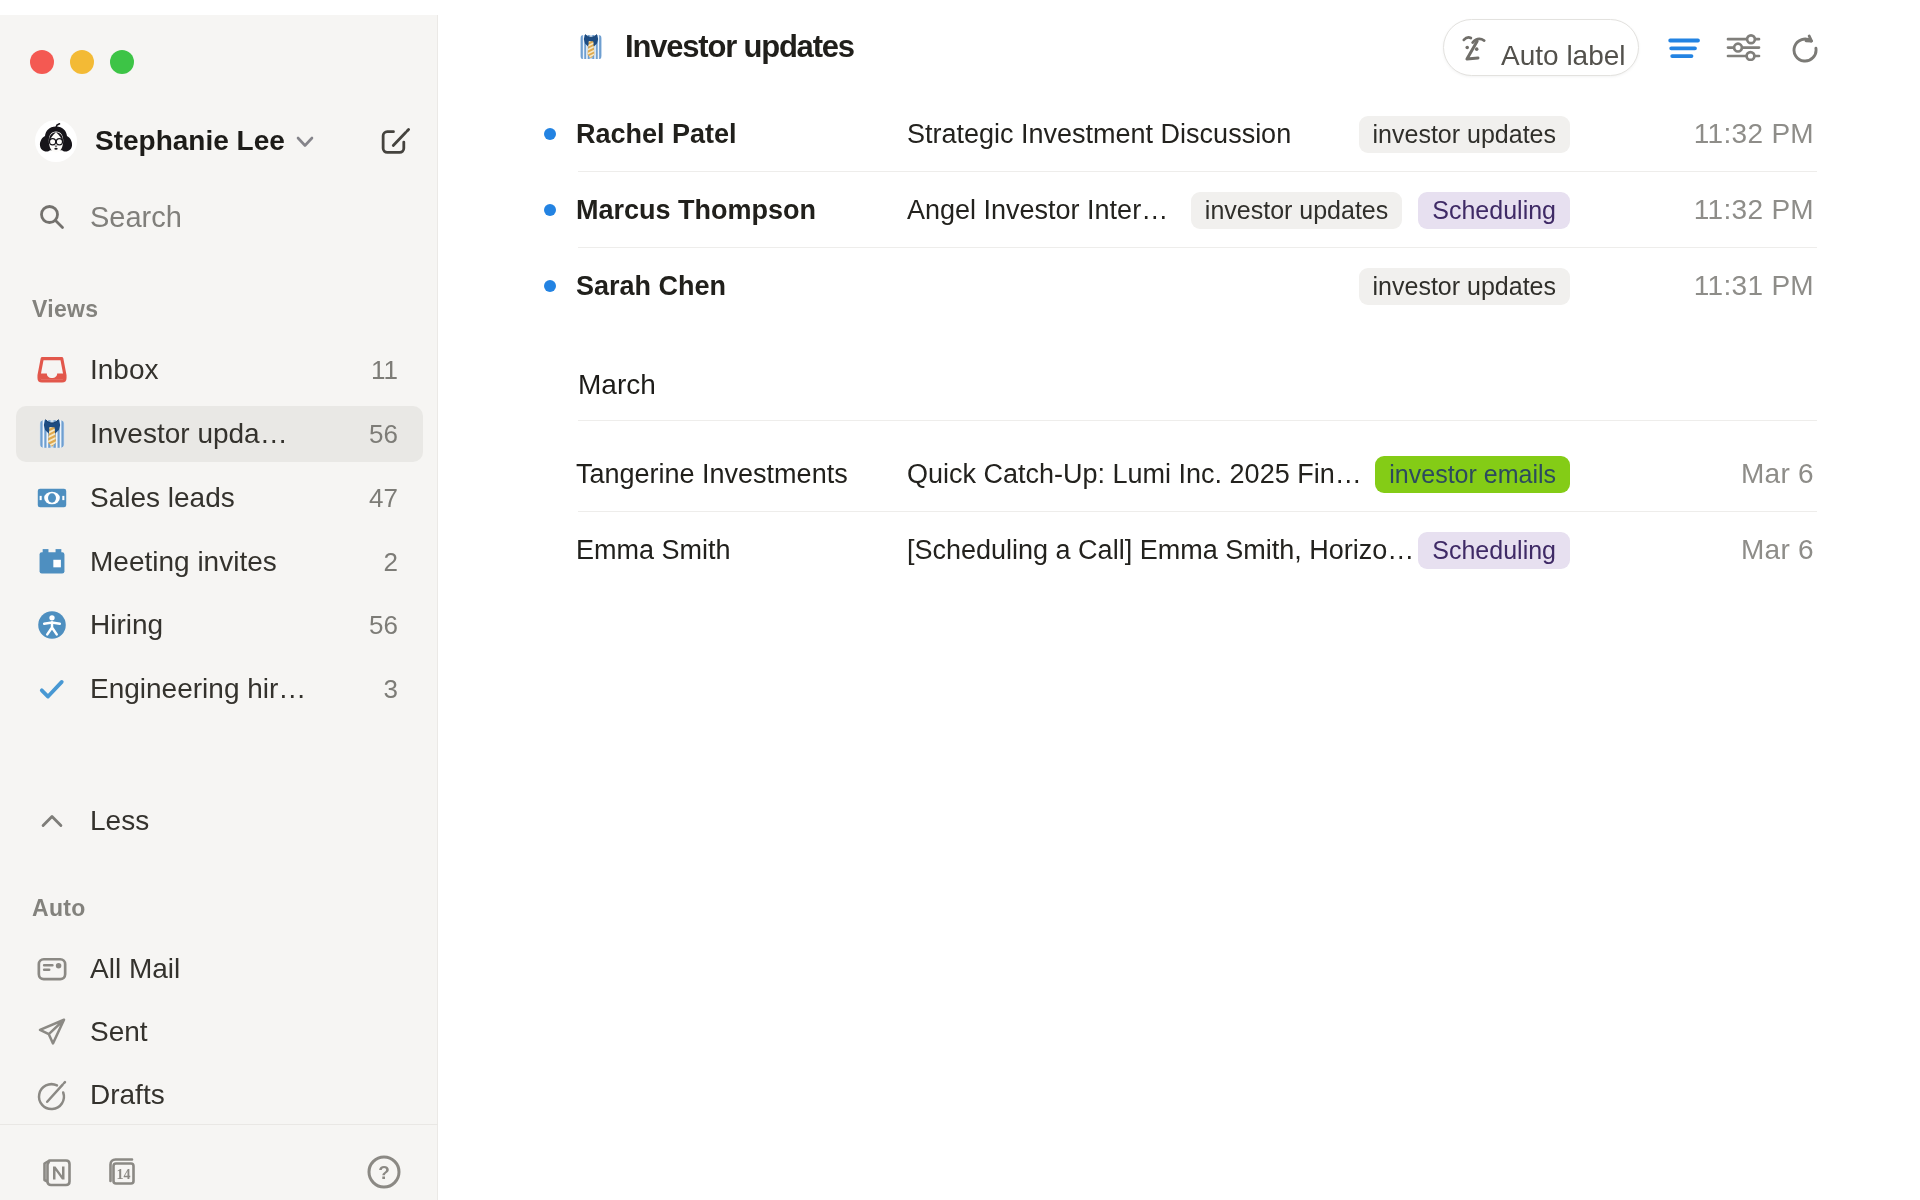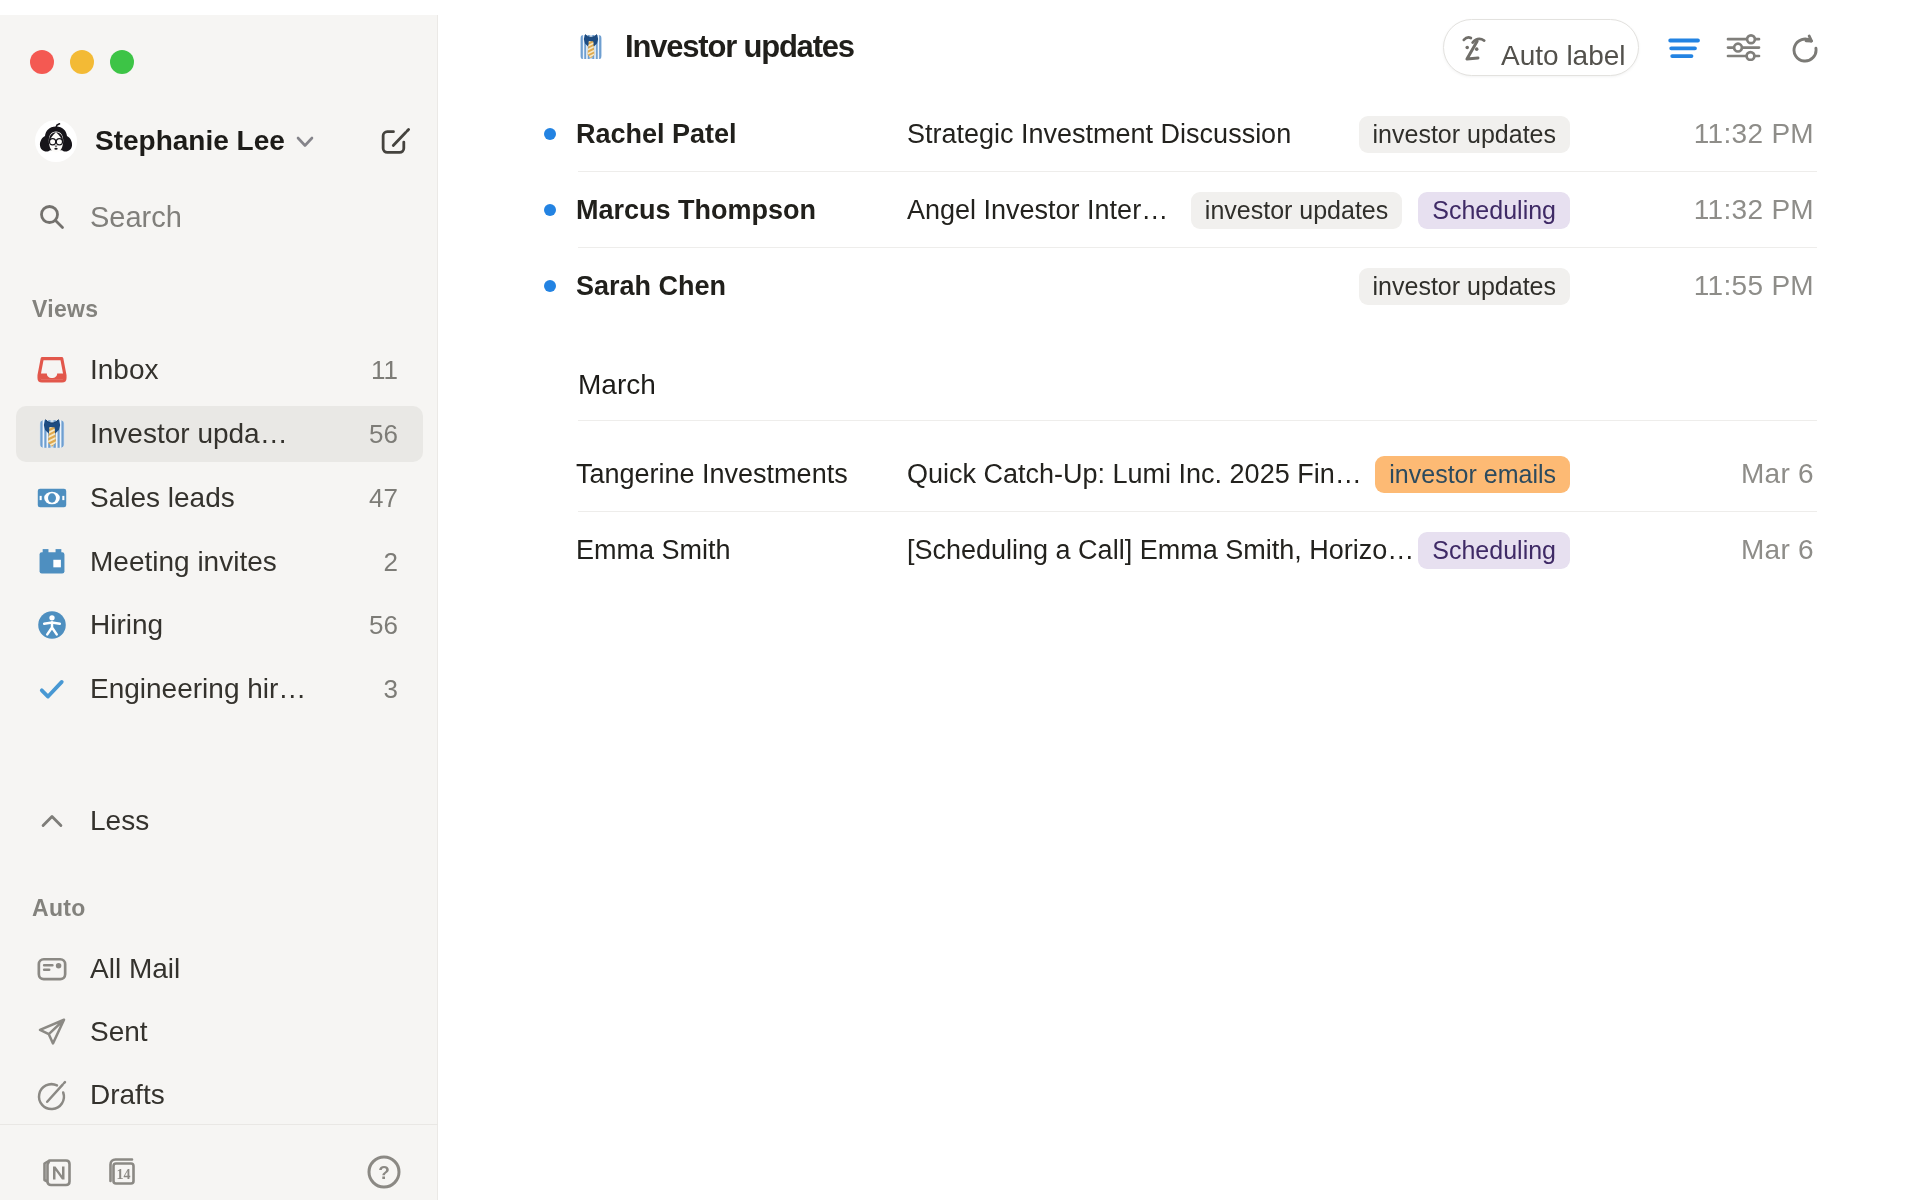--- a/index.html
+++ b/index.html
@@ -24,21 +24,21 @@
   font-size:27px; font-weight:bold; color:#21201c; }
 .sender.rd { font-weight:normal; }
 .subject { position:absolute; left:468px; top:0; height:76px; line-height:76px;
   font-size:27px; color:#23221e; }
 .tags { position:absolute; right:350px; top:0; height:76px; display:flex;
   align-items:center; gap:16px; }
 .pill { height:37px; line-height:37px; border-radius:9px; padding:0 14px;
   font-size:25px; white-space:nowrap; }
 .pill.g { background:#f1f0ee; color:#302f2b; }
 .pill.p { background:#e7e0f0; color:#3f2a66; }
-.pill.b { background:#fdba74; color:#2c4a5e; }
+.pill.b { background:#84cc16; color:#2c4a5e; }
 .time { position:absolute; right:106px; top:0; height:76px; line-height:76px;
   font-size:28px; letter-spacing:0.3px; color:#8e8d89; }
 .sep { position:absolute; left:578px; width:1239px; height:1px; background:#eeedeb; }
 svg { display:block; }
 </style>
 </head>
 <body>
 
 <div id="sidebar">
 
@@ -283,21 +283,21 @@
     </div>
   <div class="time">11:32 PM</div>
 </div>
 <div class="sep" style="top:247px;"></div>
 <div class="mrow" style="top:248px;">
   <div class="dot"></div>
   <div class="sender">Sarah Chen</div>
   <div class="tags">
       <div class="pill g">investor updates</div>
     </div>
-  <div class="time">11:55 PM</div>
+  <div class="time">11:31 PM</div>
 </div>
 
 <div class="abs" style="left:578px;top:365px;height:40px;line-height:40px;font-size:28px;color:#1d1c19;">March</div>
 <div class="sep" style="top:420px;"></div>
 
 <div class="mrow" style="top:436px;">
   <div class="sender rd">Tangerine Investments</div>
   <div class="subject">Quick Catch-Up: Lumi Inc. 2025 Fin…</div>
   <div class="tags">
       <div class="pill b">investor emails</div>

